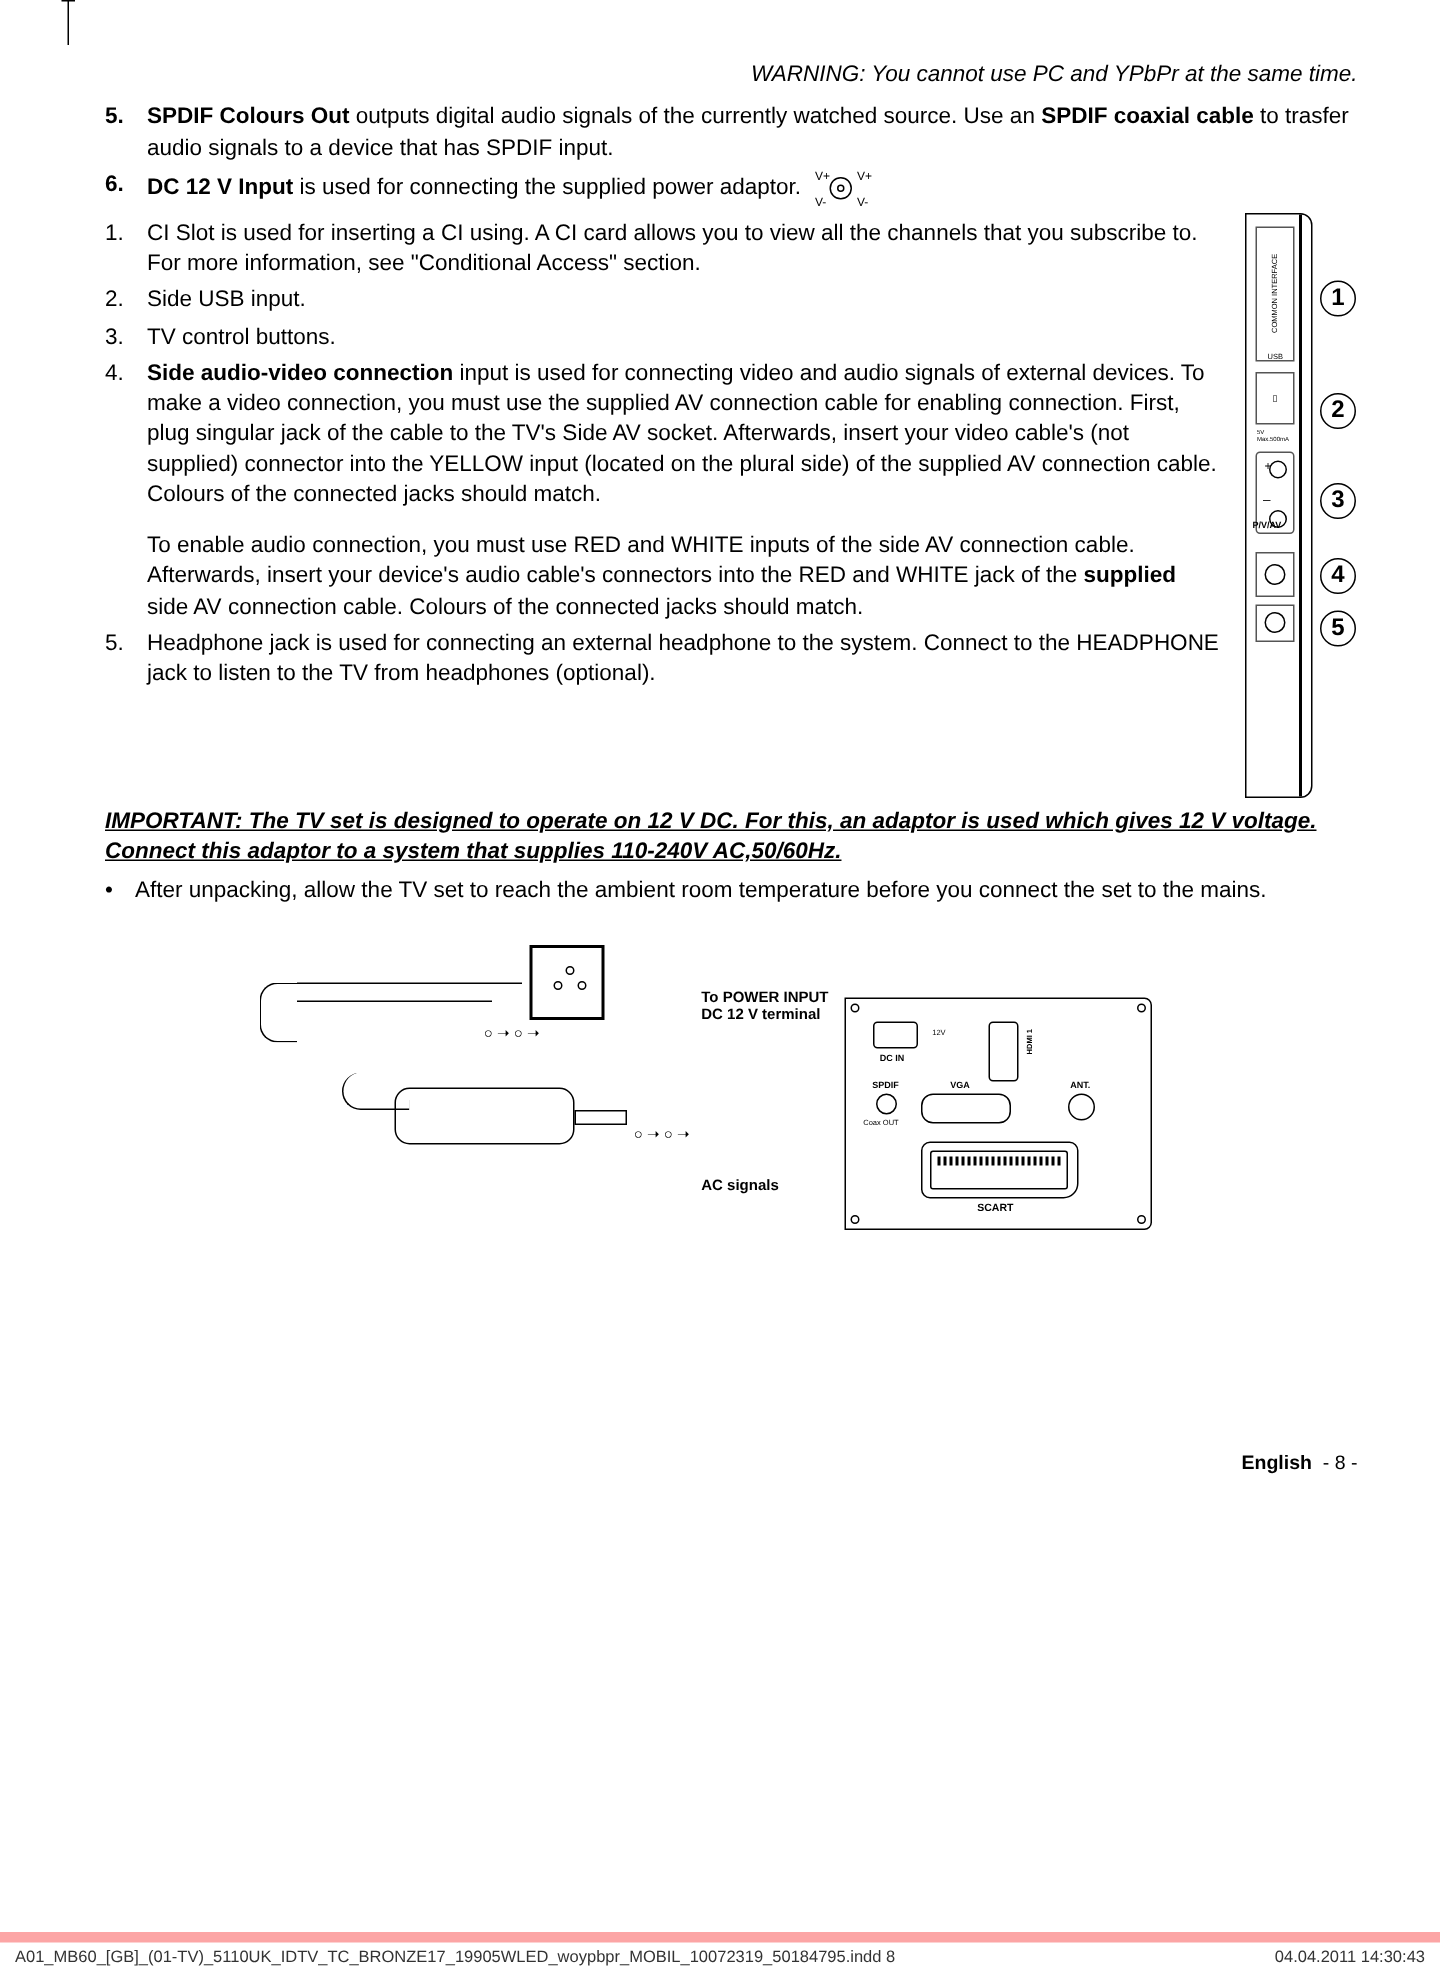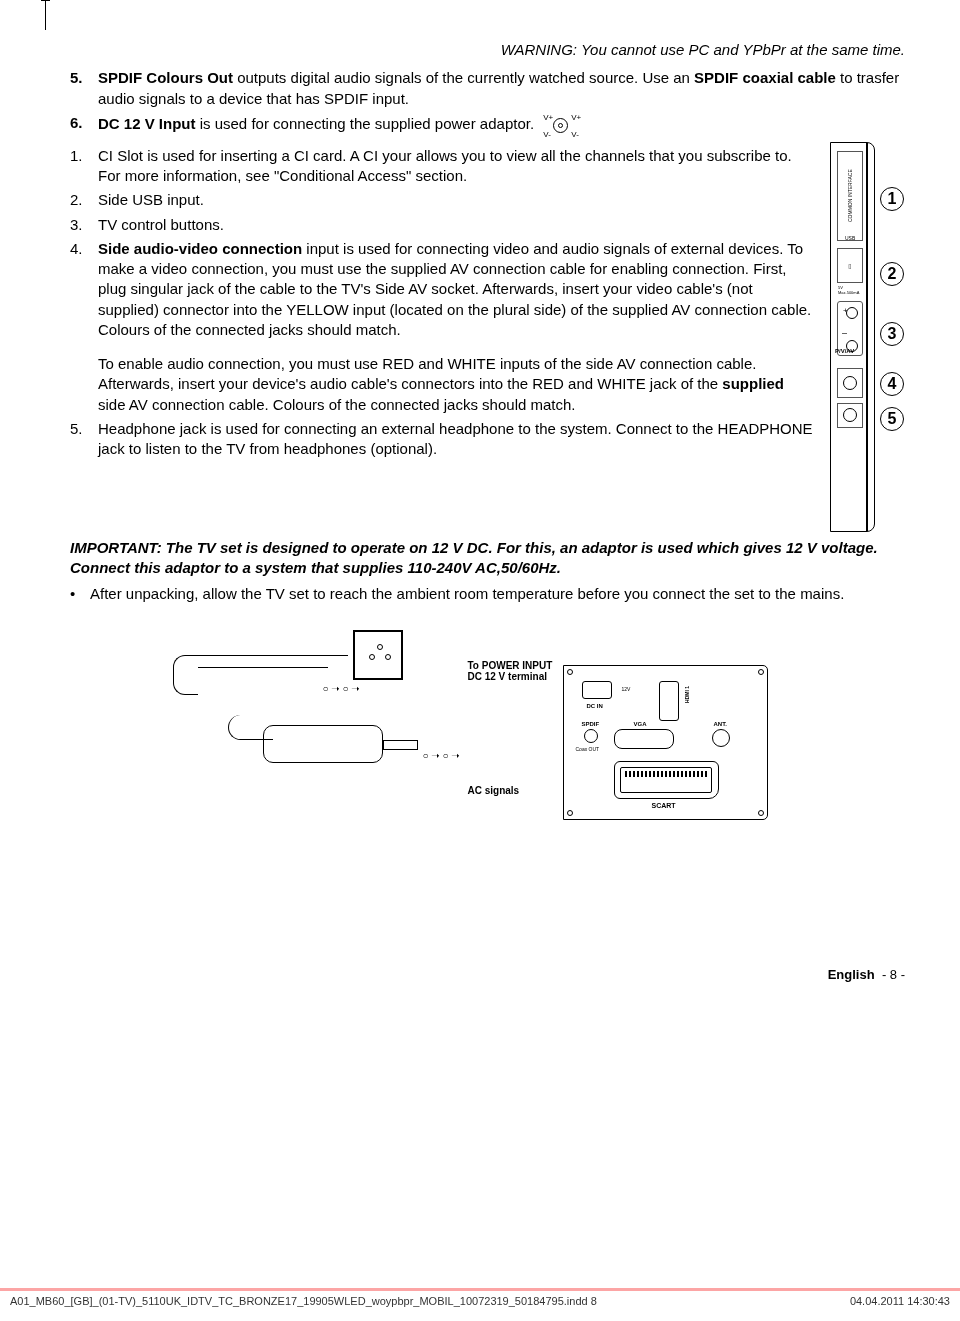--- a/index.html
+++ b/index.html
@@ -95,21 +95,21 @@
       height: 24px;
       border: 1.5px solid #000;
       border-radius: 50%;
       font-size: 16px;
       font-weight: bold;
       text-align: center;
       line-height: 22px;
     }
     .c1 { top: 45px; } .c2 { top: 120px; } .c3 { top: 180px; } .c4 { top: 230px; } .c5 { top: 265px; }
     .note-text { font-style: italic; margin: 12px 0; }
-    .important-text { font-style: italic; font-weight: bold; margin: 6px 0; font-size: 15px; line-height:1.35;}
+    .important-text { font-style: italic; font-weight: bold; margin: 6px 0; font-size: 15px; line-height:1.35;text-decoration:underline;}
     .bullet-item { display: flex; margin: 4px 0; }
     .bullet-dot { width: 20px; flex-shrink: 0; }
     .diagram-zone {
       margin: 20px auto;
       width: 580px;
       height: 230px;
       position: relative;
     }
     .socket {
       position: absolute;
@@ -169,21 +169,21 @@
     .plus-sign{position:absolute;top:163px;left:12px;font-size:8px;}
     .minus-sign{position:absolute;top:185px;left:11px;font-size:9px;}
     .pv-label{position:absolute;top:205px;left:4px;font-size:6px;font-weight:bold;}
     .max500{position:absolute;top:142px;left:7px;font-size:4px;}
     .polarity-icon { display: inline-flex; position:relative; width:45px;height:25px; vertical-align:middle;}
     .pol-ring{position:absolute;top:5px;left:15px;width:15px;height:15px;border:1px solid #000;border-radius:50%;}
     .pol-dot{position:absolute;top:10px;left:20px;width:5px;height:5px;border:1px solid #000;border-radius:50%;}
     .pol-l{position:absolute;font-size:8px;}
     .pv1{top:0;left:5px;} .pv2{top:0;left:33px;} .pv3{top:17px;left:5px;} .pv4{top:17px;left:33px;}
     .footer-lang{text-align:right;font-size:13px;margin-top:112px;}
-    .footer-meta{display:flex;justify-content:space-between;padding:4px 10px;border-top:3px solid #fca5a5;font-size:11px;color:#333;margin-top:8px;}
+    .footer-meta{display:flex;justify-content:space-between;padding:4px 10px;border-top:7px solid #fca5a5;font-size:11px;color:#333;margin-top:8px;}
   </style>
 </head>
 <body>
 
 <div class="page">
   <div class="crop-mark"></div>
 
   <p class="warning-line body-text">WARNING: You cannot use PC and YPbPr at the same time.</p>
 
   <div class="list-item body-text">
@@ -206,21 +206,21 @@
         <span class="pol-l pv4">V-</span>
       </span>
     </div>
   </div>
 
 
   <div class="side-block">
     <div class="side-text">
       <div class="list-item body-text">
         <div class="list-num nonbold">1.</div>
-        <div class="list-content">CI Slot is used for inserting a CI card. A CI your allows you to view all the channels that you subscribe to. For more information, see "Conditional Access" section.</div>
+        <div class="list-content">CI Slot is used for inserting a CI using. A CI card allows you to view all the channels that you subscribe to. For more information, see "Conditional Access" section.</div>
       </div>
       <div class="list-item body-text">
         <div class="list-num nonbold">2.</div>
         <div class="list-content">Side USB input.</div>
       </div>
       <div class="list-item body-text">
         <div class="list-num nonbold">3.</div>
         <div class="list-content">TV control buttons.</div>
       </div>
       <div class="list-item body-text">

